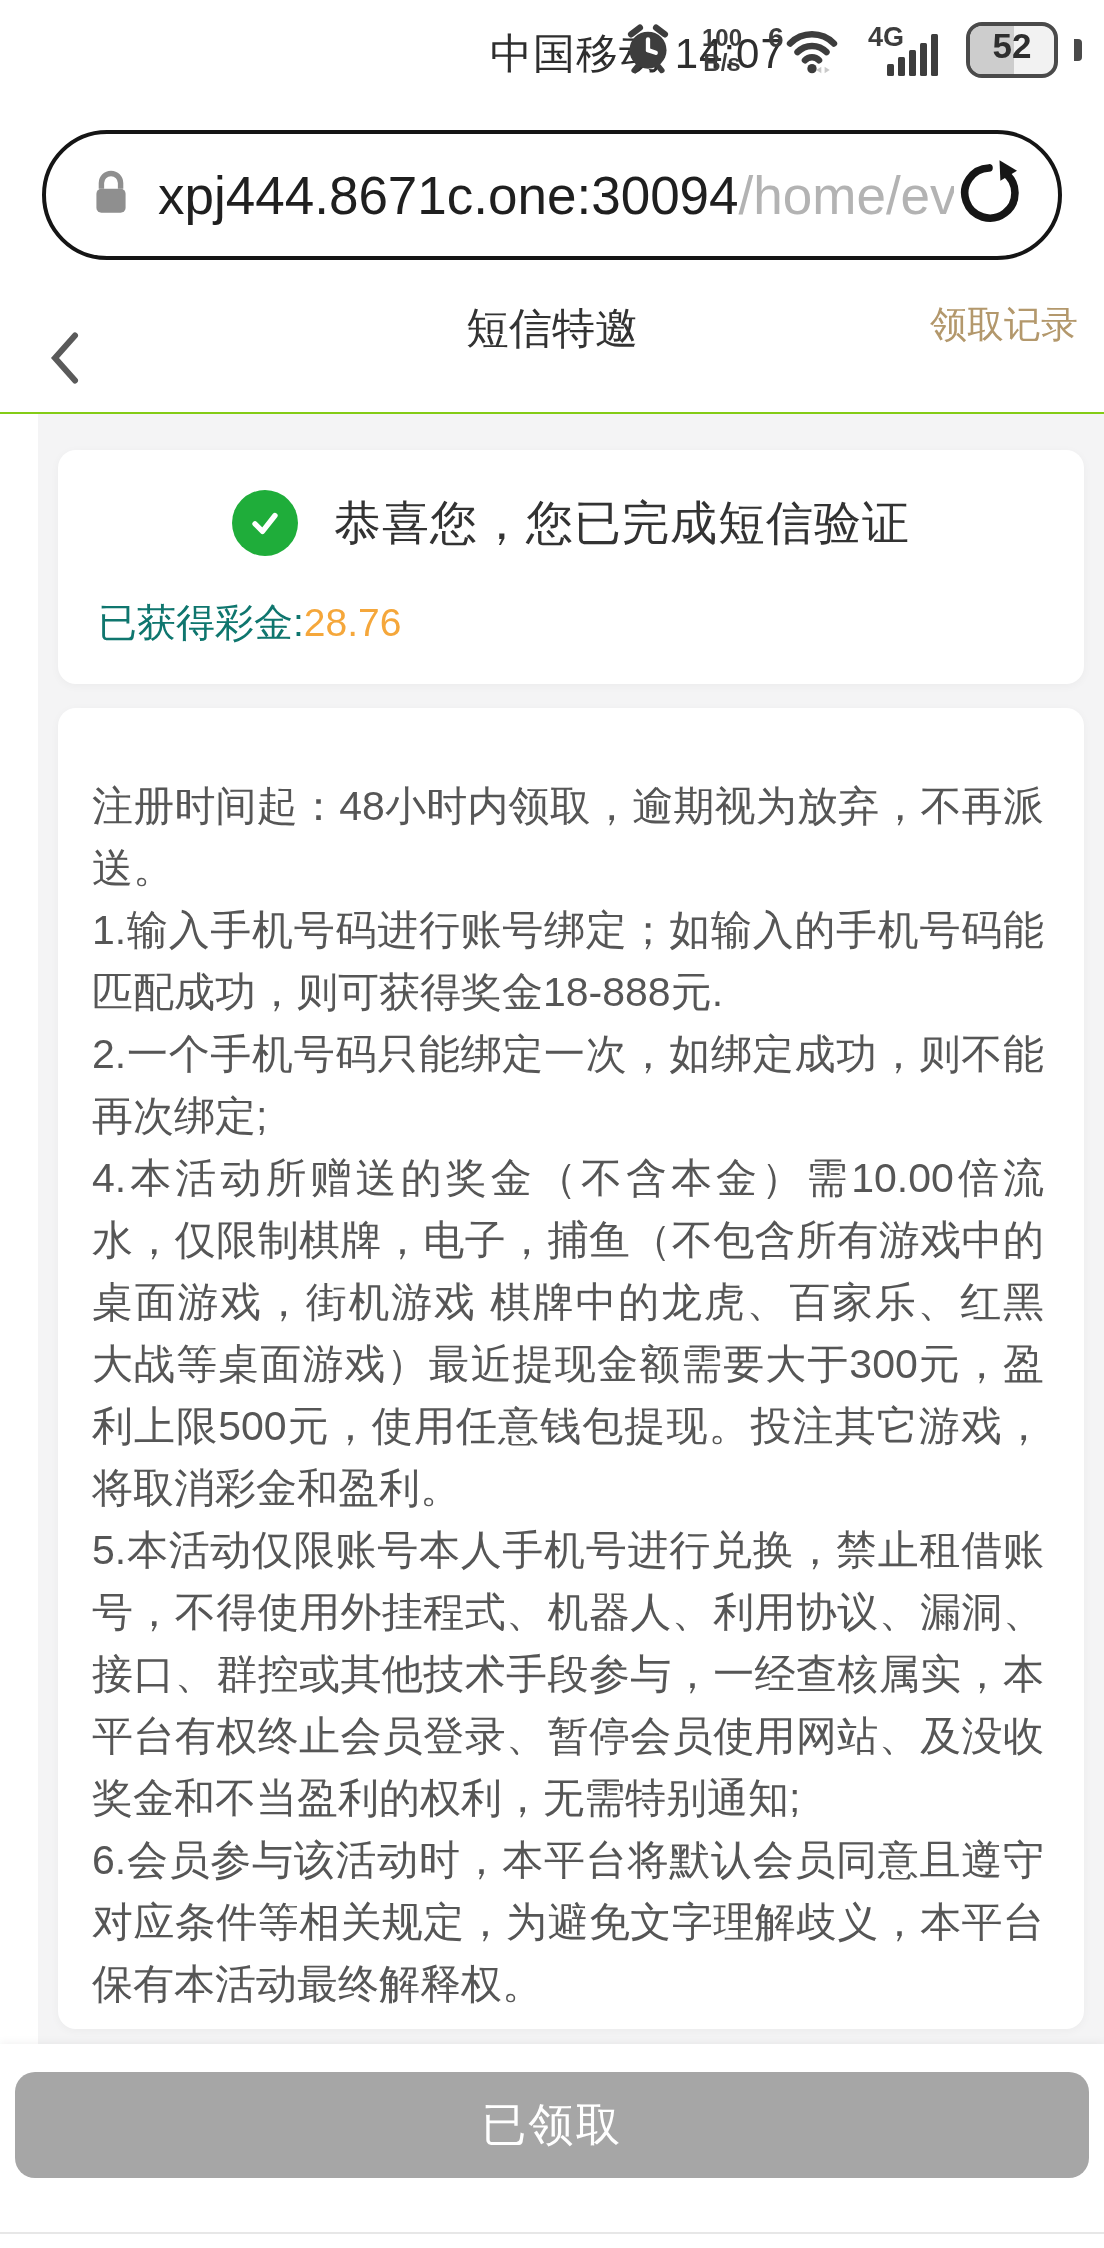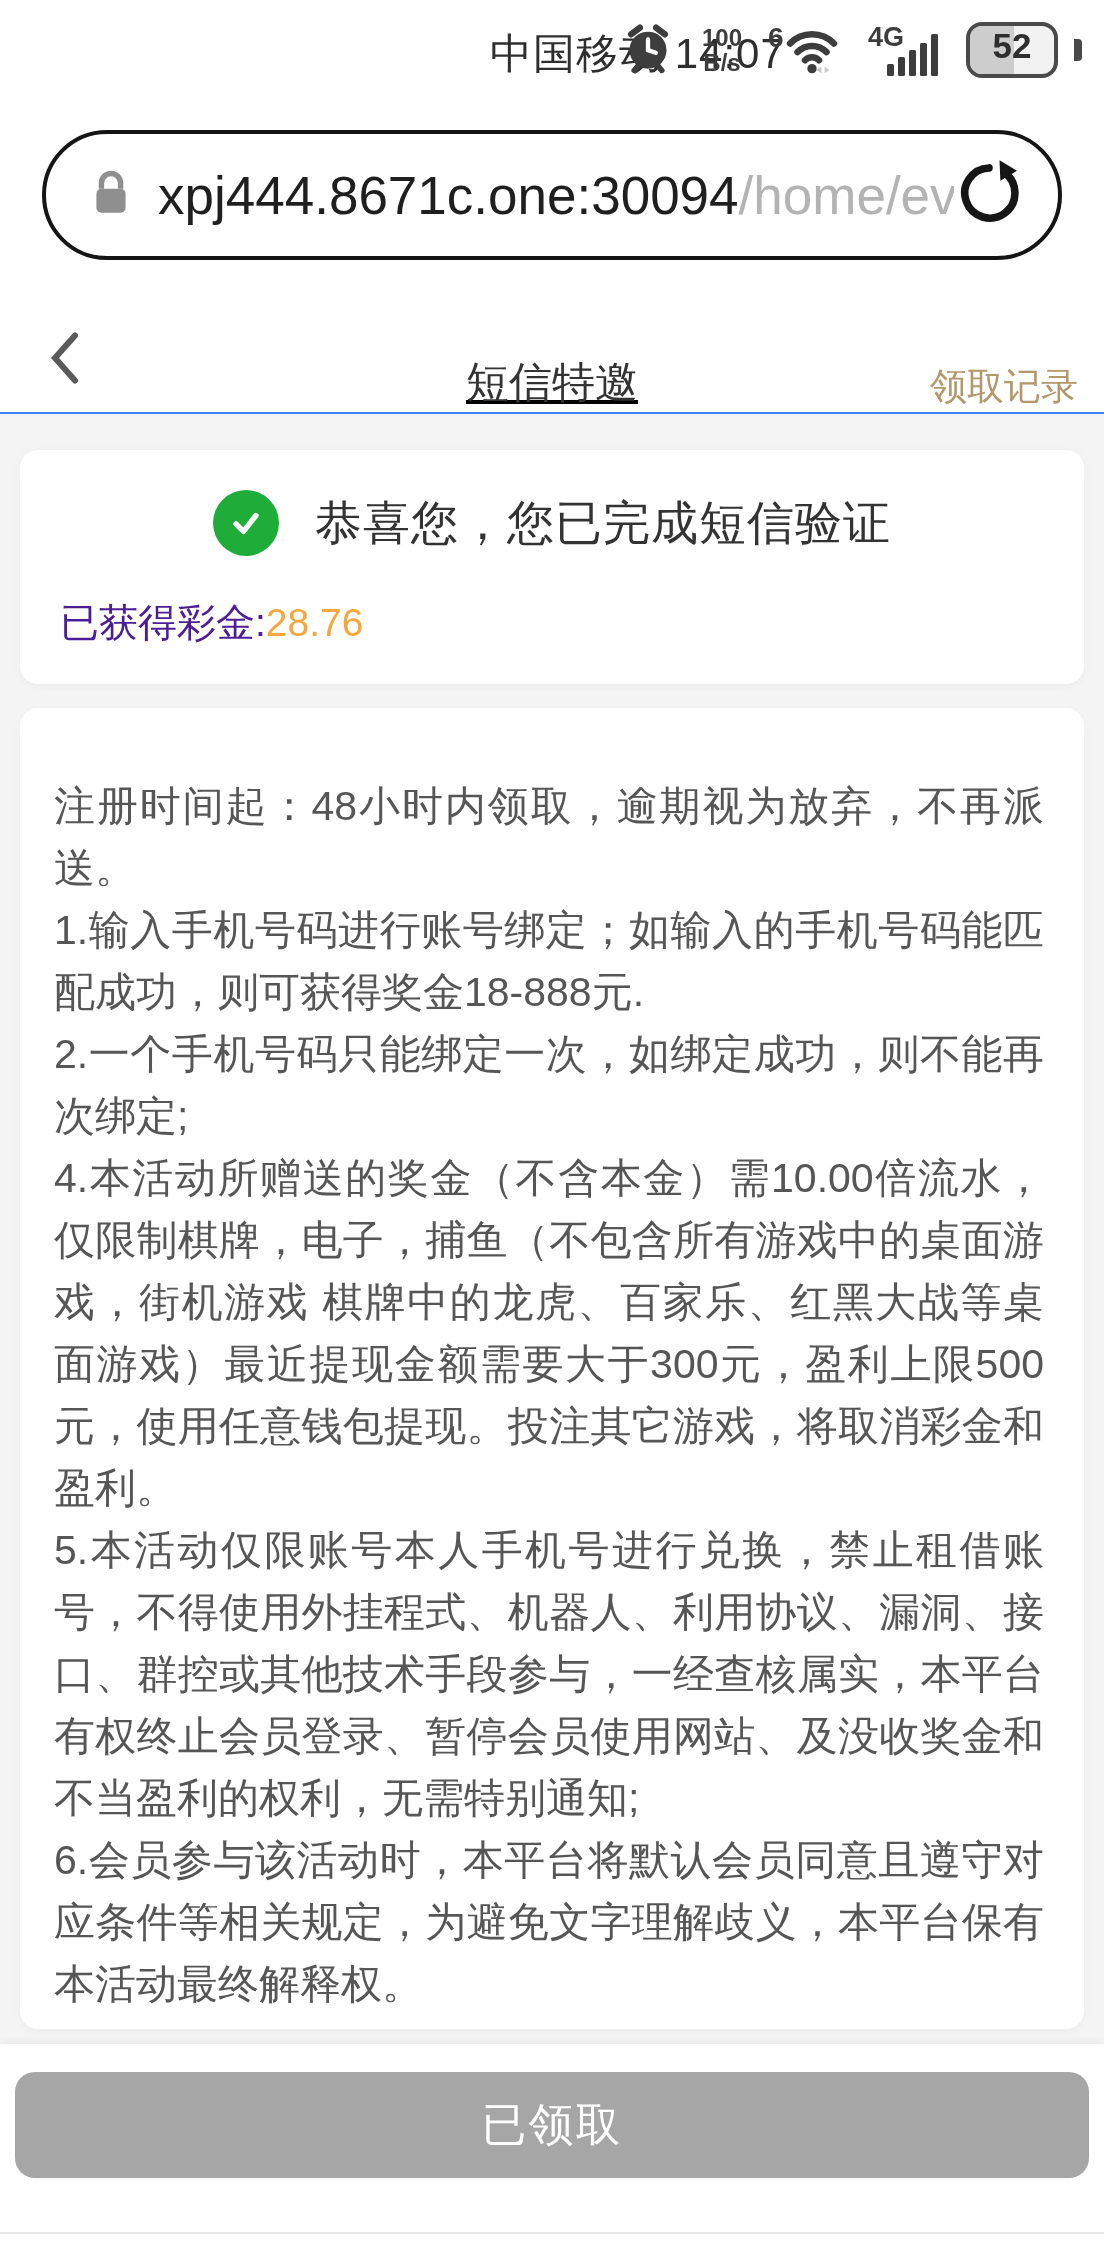--- a/index.html
+++ b/index.html
@@ -25,35 +25,35 @@
   .battery-nub { width:8px; height:22px; background:#4a4a4a; border-radius:0 4px 4px 0; margin-left:-12px; }
 
   
   .url-area { padding:38px 42px 40px; background:#fff; }
   .url-pill { display:flex; align-items:center; height:130px; border:4px solid #151515; border-radius:66px; padding:0 34px 0 44px; background:#fff; }
   .url-text { font-size:53px; color:#1f1f1f; margin-left:26px; white-space:nowrap; overflow:hidden; }
   .url-path { color:#b3b3b3; }
   .reload { margin-left:auto; flex:0 0 auto; }
 
   
-  .nav { position:relative; height:114px; background:#fff; display:flex; align-items:flex-end; border-bottom:2px solid #3b82f6;text-decoration:underline; }
+  .nav { position:relative; height:114px; background:#fff; display:flex; align-items:flex-start; border-bottom:2px solid #84cc16; }
   .back-btn { position:absolute; left:30px; top:18px; width:70px; height:80px; display:flex; align-items:center; justify-content:center; }
   .nav-title { margin:0 auto; font-size:43px; font-weight:500; color:#333; }
   .nav-link { position:absolute; right:26px; font-size:37px; color:#b3986c; }
 
   
-  .content { background:#f4f4f5; padding:36px 20px 0; height:1640px; }
+  .content { background:#f4f4f5; padding:36px 20px 0; height:1640px;margin-left:38px; }
   .card { background:#fff; border-radius:18px; box-shadow:0 2px 10px rgba(0,0,0,0.04); }
 
   .card-result { padding:40px 40px 34px; }
   .result-row { display:flex; align-items:center; justify-content:center; gap:36px; }
   .check-circle { width:66px; height:66px; border-radius:50%; background:#1fad3a; display:flex; align-items:center; justify-content:center; flex:0 0 auto; }
   .result-msg { font-size:47px; font-weight:500; color:#333; letter-spacing:1px; }
   .bonus-row { margin-top:40px; font-size:39px; }
-  .bonus-label { color:#4c1d95; }
+  .bonus-label { color:#0f766e; }
   .bonus-value { color:#f5a73b; }
 
   .card-rules { margin-top:24px; padding:27px 40px 14px 34px; }
   .ribbon-wrap { position:relative; margin-left:-44px; height:96px; }
   .ribbon { position:relative; display:inline-block; height:86px; line-height:86px; background:#8b7148; color:#fff; font-size:47px; font-weight:500; letter-spacing:3px; padding:0 30px 0 44px; border-radius:8px 0 0 2px; }
   .ribbon::after { content:""; position:absolute; right:-46px; top:0; width:0; height:0; border-top:43px solid transparent; border-bottom:43px solid transparent; border-left:46px solid #8b7148; }
   .ribbon::before { content:""; position:absolute; left:0; bottom:-10px; width:16px; height:10px; background:#6a5536; clip-path:polygon(0 0,100% 0,100% 100%); }
   .rules { margin-top:40px; }
   .rules p { font-size:41px; line-height:62px; color:#565656; text-align:justify; margin:0; }
 

